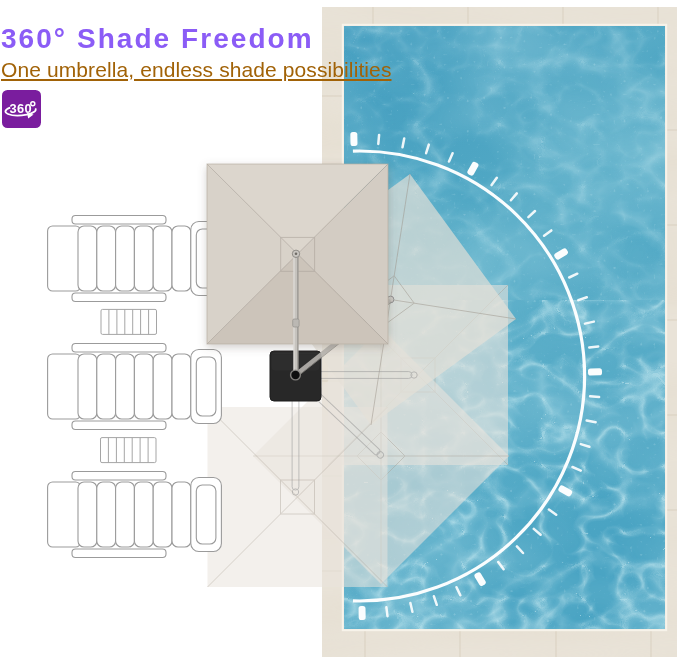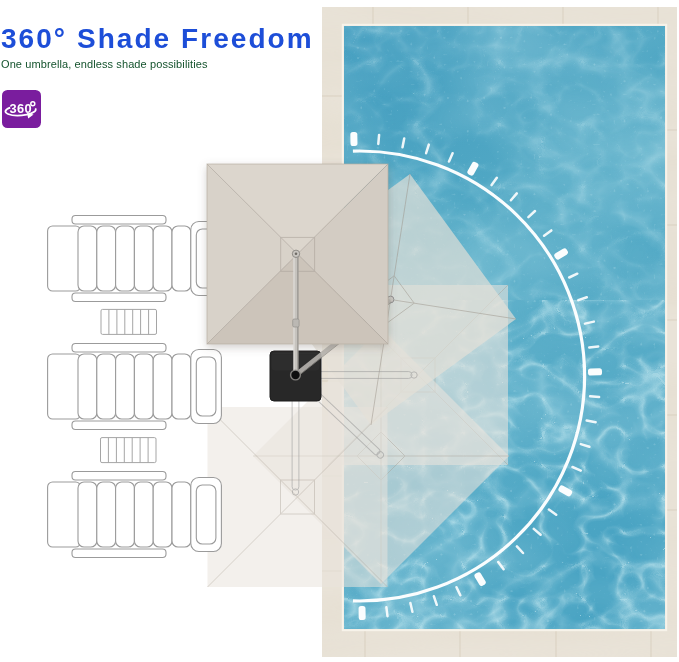--- a/index.html
+++ b/index.html
@@ -1,18 +1,18 @@
 <!DOCTYPE html>
 <html><head>
 <meta charset="utf-8">
 <style>
 html,body{margin:0;padding:0;background:#fff;}
 #stage{position:relative;width:679px;height:662px;overflow:hidden;background:#fff;font-family:"Liberation Sans",sans-serif;}
-#title{position:absolute;left:1px;top:23px;font-size:28px;font-weight:bold;color:#1d4ed8;letter-spacing:2.05px;white-space:nowrap;}
-#subtitle{position:absolute;left:1px;top:57.5px;font-size:11px;font-weight:400;color:#14532d;letter-spacing:0.1px;white-space:nowrap;}
+#title{position:absolute;left:1px;top:23px;font-size:28px;font-weight:bold;color:#8b5cf6;letter-spacing:2.05px;white-space:nowrap;}
+#subtitle{position:absolute;left:1px;top:57.5px;font-size:21px;font-weight:400;color:#a16207;letter-spacing:0.1px;white-space:nowrap;text-decoration:underline;}
 #scene{position:absolute;left:0;top:0;}
 </style>
 </head>
 <body>
 <div id="stage">
 <svg id="scene" width="679" height="662" viewBox="0 0 679 662" xmlns="http://www.w3.org/2000/svg">
 <defs>
 <linearGradient id="waterg" x1="0" y1="0" x2="0.35" y2="1">
 <stop offset="0" stop-color="#439dbf"></stop>
 <stop offset="0.45" stop-color="#52a9c5"></stop>

